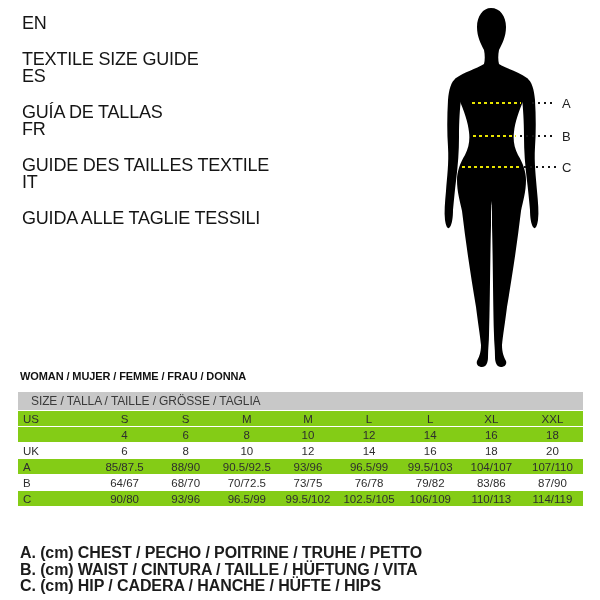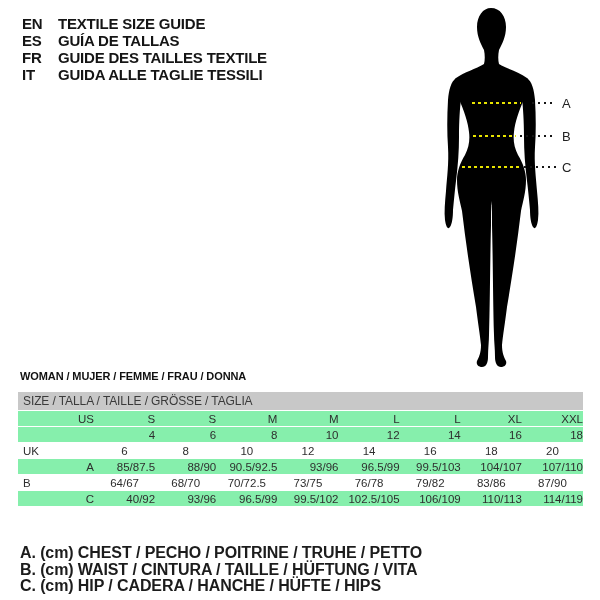--- a/index.html
+++ b/index.html
@@ -2,34 +2,34 @@
 <html><head>
 <meta charset="utf-8">
 <style>
   html,body{margin:0;padding:0;background:#fff;}
   #canvas{
     position:relative;width:600px;height:600px;background:#ffffff;
     font-family:"Liberation Sans","DejaVu Sans",sans-serif;overflow:hidden;
   }
   
   .lang-block{position:absolute;left:22px;top:15px;}
-  .lang-row{display:flex;line-height:17px;font-size:15px;font-weight:bold;color:#151515;letter-spacing:-0.2px;}
+  .lang-row{display:flex;line-height:17px;font-size:18px;font-weight:normal;color:#151515;letter-spacing:-0.2px;flex-direction:column;}
   .lang-code{width:36px;flex:0 0 36px;}
   
   .figure-wrap{position:absolute;left:440px;top:5px;width:145px;height:370px;}
   .figure-wrap svg{display:block;width:100%;height:100%;}
   .measure-label{font-size:13px;fill:#222;font-family:"Liberation Sans","DejaVu Sans",sans-serif;}
   
   .table-title{position:absolute;left:20px;top:370px;font-size:11px;font-weight:bold;color:#111;letter-spacing:-0.1px;}
   
   .size-table{position:absolute;left:18px;top:392px;width:565px;border-collapse:collapse;table-layout:fixed;font-size:11.5px;color:#2e2e2e;}
   .size-table td{padding:0;height:15px;text-align:center;vertical-align:middle;border-bottom:1px solid #fff;}
   .size-table td.lbl{text-align:left;padding-left:5px;}
-  .size-table tr.head td{background:#c8c8c8;color:#3a3a3a;font-size:12px;height:18px;text-align:left;padding-left:5px;letter-spacing:-0.1px;}
-  .size-table tr.shade td{background:#86efac;text-align:right;}
+  .size-table tr.head td{background:#c8c8c8;color:#3a3a3a;font-size:12px;height:18px;text-align:left;padding-left:13px;letter-spacing:-0.1px;}
+  .size-table tr.shade td{background:#84cc16;}
   
   .legend{position:absolute;left:20px;top:545px;}
   .legend-line{font-size:16px;font-weight:bold;color:#1c1c1c;line-height:16.5px;letter-spacing:-0.1px;}
 </style>
 </head>
 <body>
 
 <div id="canvas">
 
   <div class="lang-block">
@@ -159,21 +159,21 @@
       <td>68/70</td>
       <td>70/72.5</td>
       <td>73/75</td>
       <td>76/78</td>
       <td>79/82</td>
       <td>83/86</td>
       <td>87/90</td>
     </tr>
     <tr class="shade">
       <td class="lbl">C</td>
-      <td>40/92</td>
+      <td>90/80</td>
       <td>93/96</td>
       <td>96.5/99</td>
       <td>99.5/102</td>
       <td>102.5/105</td>
       <td>106/109</td>
       <td>110/113</td>
       <td>114/119</td>
     </tr>
   </tbody>
     </table>

